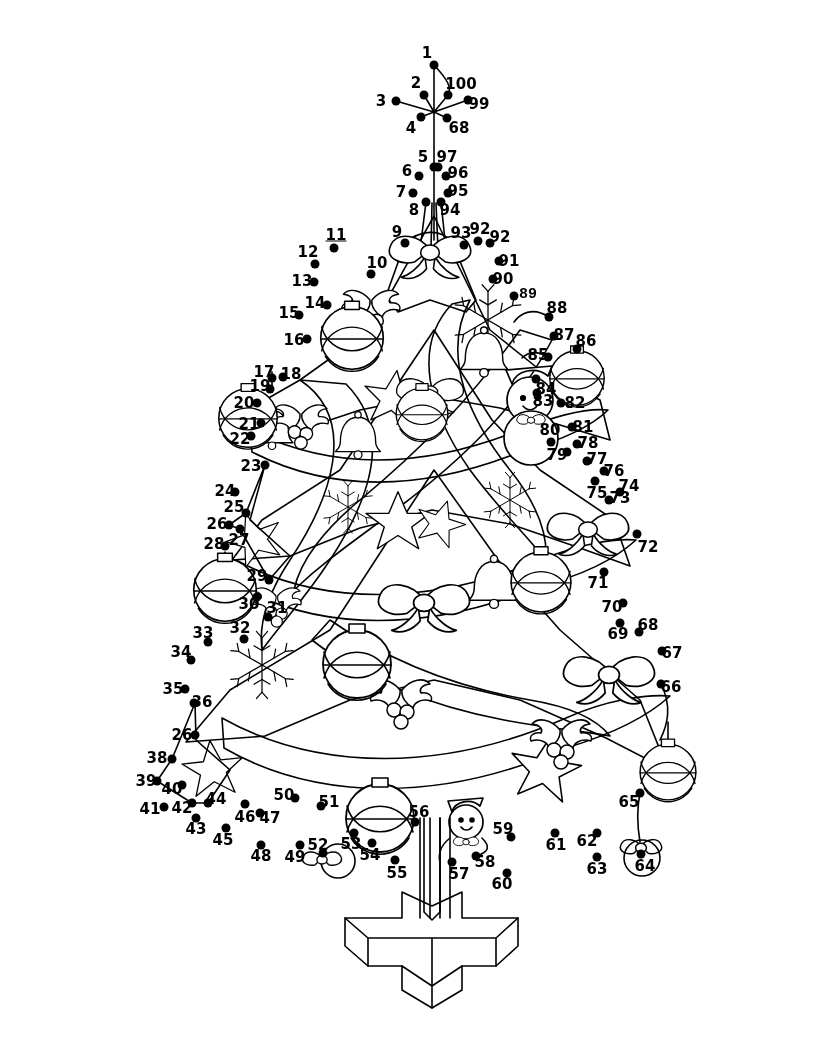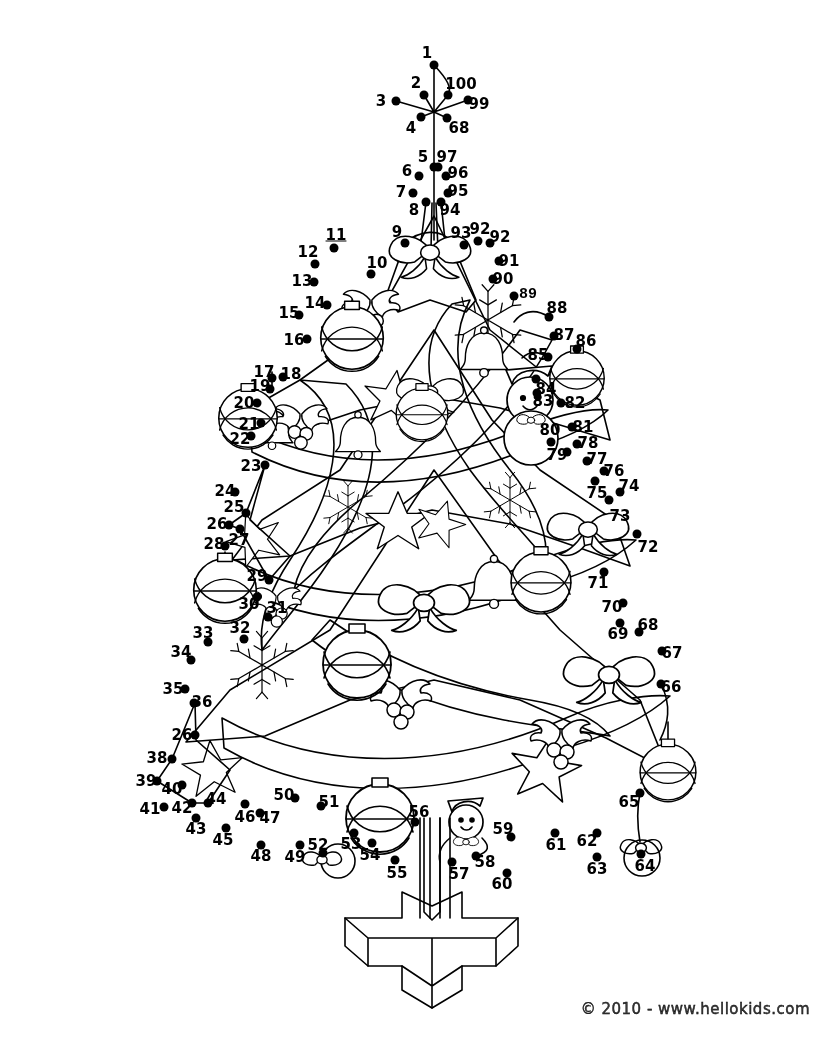--- a/index.html
+++ b/index.html
@@ -362,21 +362,21 @@
       <div class="lbl" style="left: 648px; top: 625px;">68</div>
       <div class="dot" style="left: 620px; top: 623px;"></div>
       <div class="lbl" style="left: 618px; top: 634px;">69</div>
       <div class="dot" style="left: 623px; top: 603px;"></div>
       <div class="lbl" style="left: 612px; top: 607px;">70</div>
       <div class="dot" style="left: 604px; top: 572px;"></div>
       <div class="lbl" style="left: 598px; top: 583px;">71</div>
       <div class="dot" style="left: 637px; top: 534px;"></div>
       <div class="lbl" style="left: 648px; top: 547px;">72</div>
       <div class="dot" style="left: 609px; top: 500px;"></div>
-      <div class="lbl" style="left: 620px; top: 516px;">73</div>
+      <div class="lbl" style="left: 620px; top: 498px;">73</div>
       <div class="dot" style="left: 620px; top: 492px;"></div>
       <div class="lbl" style="left: 629px; top: 486px;">74</div>
       <div class="dot" style="left: 595px; top: 481px;"></div>
       <div class="lbl" style="left: 597px; top: 493px;">75</div>
       <div class="dot" style="left: 604px; top: 471px;"></div>
       <div class="lbl" style="left: 614px; top: 471px;">76</div>
       <div class="dot" style="left: 587px; top: 461px;"></div>
       <div class="lbl" style="left: 597px; top: 459px;">77</div>
       <div class="dot" style="left: 577px; top: 444px;"></div>
       <div class="lbl" style="left: 588px; top: 443px;">78</div>
@@ -421,15 +421,14 @@
       <div class="dot" style="left: 438px; top: 167px;"></div>
       <div class="lbl" style="left: 447px; top: 157px;">97</div>
       <div class="dot" style="left: 447px; top: 118px;"></div>
       <div class="lbl" style="left: 459px; top: 128px;">68</div>
       <div class="dot" style="left: 468px; top: 100px;"></div>
       <div class="lbl" style="left: 479px; top: 104px;">99</div>
       <div class="dot" style="left: 448px; top: 95px;"></div>
       <div class="lbl" style="left: 461px; top: 84px;">100</div>
     </div>
 
-  <div id="copyright">© 2010 - www.hellokids.com</div>
 
 </div>
 
 </body></html>

